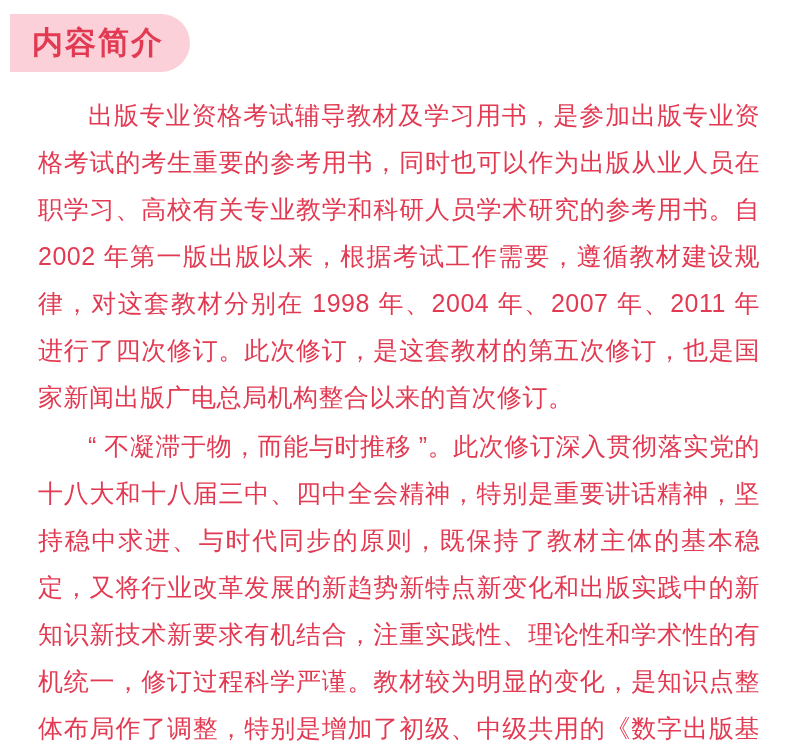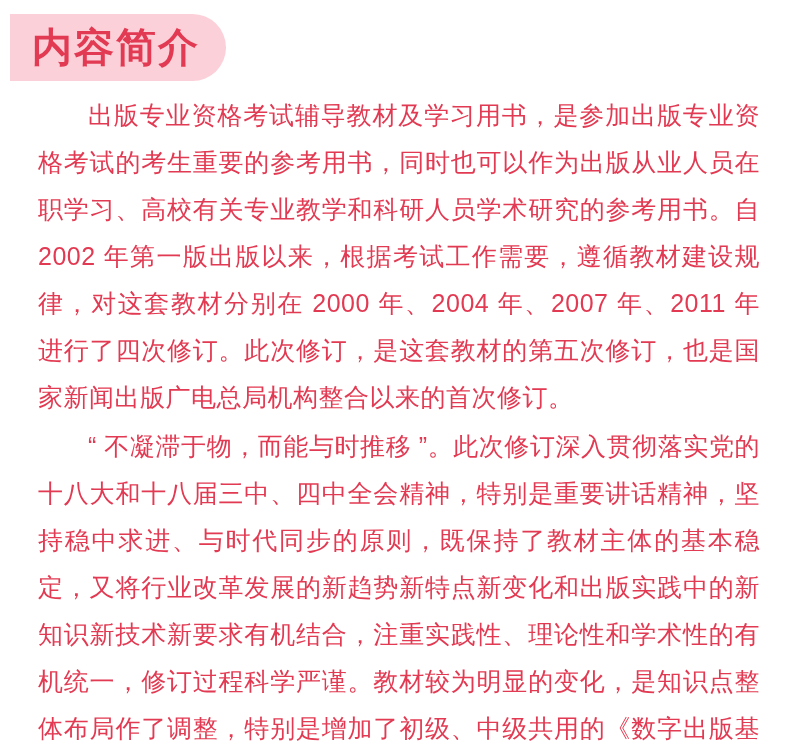--- a/index.html
+++ b/index.html
@@ -22,21 +22,21 @@
   }
   .badge-row {
     position: absolute;
     top: 14px;
     left: 10px;
   }
   .section-badge {
     display: inline-block;
     background: #fbd0d8;
     color: #e23a52;
-    font-size: 40px;
+    font-size: 31px;
     font-weight: bold;
     letter-spacing: 2px;
     padding: 13px 26px 14px 22px;
     border-radius: 0 34px 34px 0;
     line-height: 1;
     font-family: "Liberation Sans", sans-serif;
   }
   .body-text {
     position: absolute;
     top: 92px;
@@ -61,17 +61,17 @@
 </head>
 <body>
 
 <div class="page">
 
   <div class="badge-row">
     <span class="section-badge">内容简介</span>
   </div>
 
   <div class="body-text">
-    <p class="para">出版专业资格考试辅导教材及学习用书，是参加出版专业资格考试的考生重要的参考用书，同时也可以作为出版从业人员在职学习、高校有关专业教学和科研人员学术研究的参考用书。自 2002 年第一版出版以来，根据考试工作需要，遵循教材建设规律，对这套教材分别在 2000 年、2004 年、2007 年、2011 年进行了四次修订。此次修订，是这套教材的第五次修订，也是国家新闻出版广电总局机构整合以来的首次修订。</p>
+    <p class="para">出版专业资格考试辅导教材及学习用书，是参加出版专业资格考试的考生重要的参考用书，同时也可以作为出版从业人员在职学习、高校有关专业教学和科研人员学术研究的参考用书。自 2002 年第一版出版以来，根据考试工作需要，遵循教材建设规律，对这套教材分别在 1998 年、2004 年、2007 年、2011 年进行了四次修订。此次修订，是这套教材的第五次修订，也是国家新闻出版广电总局机构整合以来的首次修订。</p>
     <p class="para">“ 不凝滞于物，而能与时推移 ”。此次修订深入贯彻落实党的十八大和十八届三中、四中全会精神，特别是重要讲话精神，坚持稳中求进、与时代同步的原则，既保持了教材主体的基本稳定，又将行业改革发展的新趋势新特点新变化和出版实践中的新知识新技术新要求有机结合，注重实践性、理论性和学术性的有机统一，修订过程科学严谨。教材较为明显的变化，是知识点整体布局作了调整，特别是增加了初级、中级共用的《数字出版基础》教材。希望 2015 年版教材能够为广大出版专业技术人员和相关人员掌握出版专业知识和技能，开展学术研究和教学，提供更加有益的帮助。</p>
   </div>
 
 </div>
 
 </body></html>

